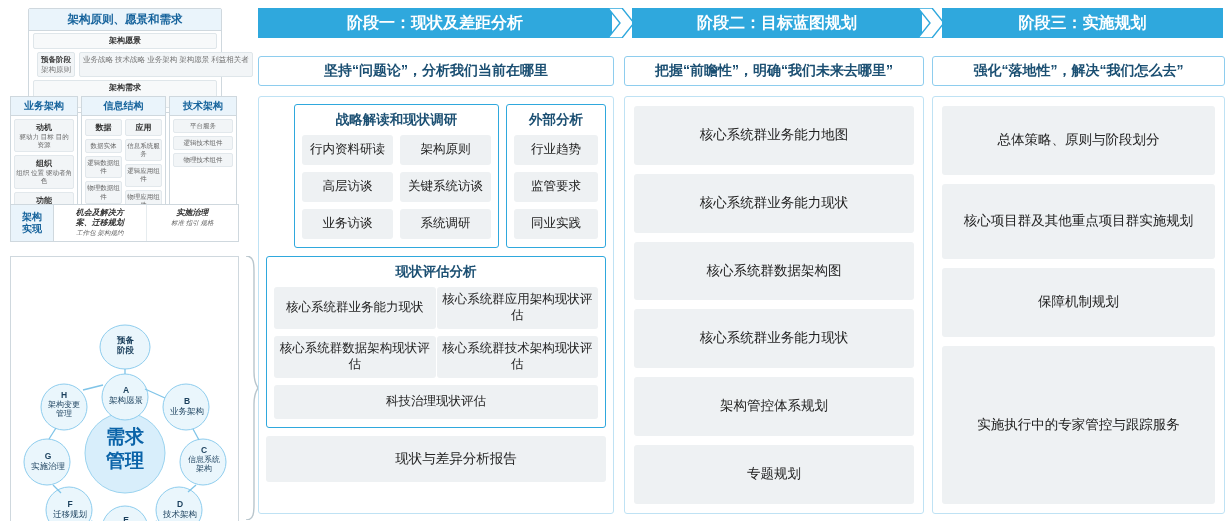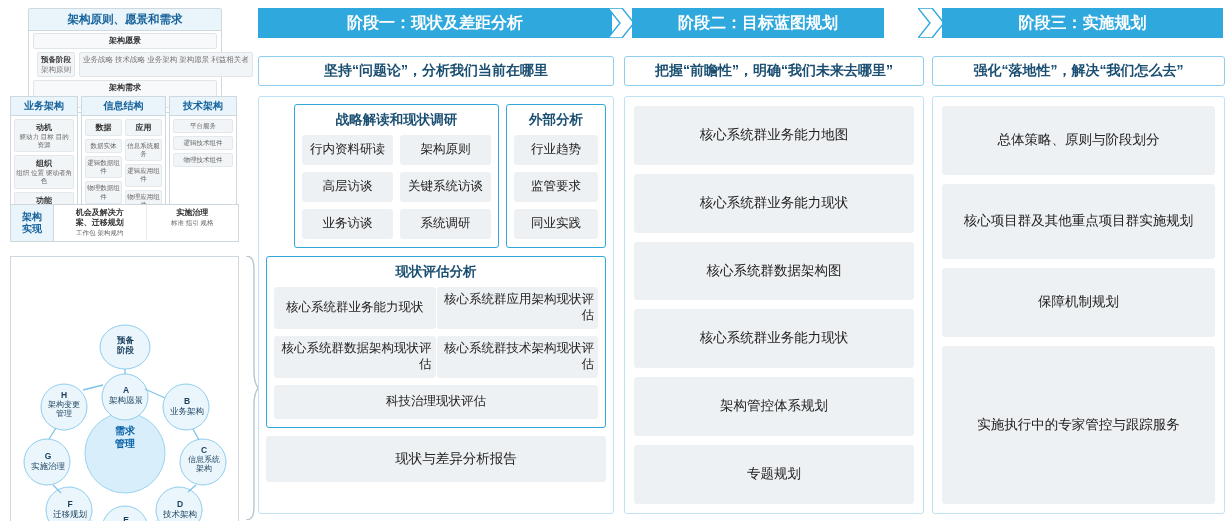--- a/index.html
+++ b/index.html
@@ -28,54 +28,54 @@
   .cell{background:#f2f5f7;border:1px solid #e2e8ec;border-radius:2px;text-align:center;padding:2px 1px;}
   .cellT{font-size:8px;font-weight:bold;color:#333;}
   .cellS{font-size:6.5px;color:#666;line-height:1.25;}
   .twoCell{display:flex;gap:3px;}
   .twoCell > div{flex:1;}
 
   
   .realize{position:absolute;left:4px;top:196px;width:227px;border:1px solid #cfd8de;display:flex;background:#fff;}
   .realizeL{width:42px;background:#eaf4fb;color:#16639c;font-weight:bold;font-size:10px;display:flex;align-items:center;justify-content:center;text-align:center;line-height:1.2;border-right:1px solid #cfd8de;}
   .realizeR{flex:1;display:flex;}
-  .rcell{flex:1;padding:3px 16px;text-align:center;border-right:1px solid #e6ecef;}
+  .rcell{flex:1;padding:3px 16px;text-align:center;border-right:1px solid #e6ecef;font-style:italic;}
   .rcell:last-child{border-right:none;}
   .rcellT{font-size:8px;font-weight:bold;color:#333;line-height:1.25;}
   .rcellS{font-size:6.5px;color:#666;margin-top:1px;}
 
   
   .wheel{position:absolute;left:4px;top:248px;width:227px;height:264px;border:1px solid #cfd8de;background:#fff;}
   .wsvg{position:absolute;left:0;top:0;}
   .wlabel{position:absolute;text-align:center;font-size:8.5px;line-height:1.2;color:#1a3f5c;}
   .wlabel b{display:block;font-size:8.5px;}
-  .wcenter{position:absolute;left:78px;top:168px;width:72px;text-align:center;font-size:10px;font-weight:bold;color:#0a63a8;line-height:1.25;}
+  .wcenter{position:absolute;left:78px;top:168px;width:72px;text-align:center;font-size:19px;font-weight:bold;color:#0a63a8;line-height:1.25;}
 
   
   .bracket{position:absolute;left:239px;top:248px;width:14px;height:264px;}
 
   
   .phaseHead{position:absolute;top:8px;height:30px;color:#fff;font-weight:bold;font-size:16px;display:flex;align-items:center;justify-content:center;}
   .ph1{left:258px;width:354px;background:#2fa8dd;}
-  .ph2{left:632px;width:252px;background:#2fa8dd;}
+  .ph2{left:632px;width:290px;background:#2fa8dd;}
   .ph3{left:942px;width:281px;background:#2fa8dd;}
   .arrowA{position:absolute;top:8px;width:26px;height:30px;}
   .arrowA svg{display:block;}
 
   .phaseSub{position:absolute;top:56px;height:28px;border:1px solid #8ecdee;border-radius:3px;background:#fff;display:flex;align-items:center;justify-content:center;font-size:14px;font-weight:bold;color:#1b4f72;}
   .ps1{left:258px;width:354px;}
   .ps2{left:624px;width:298px;}
   .ps3{left:932px;width:291px;}
 
   
   .p1{position:absolute;left:258px;top:96px;width:354px;height:416px;border:1px solid #bfe2f4;border-radius:3px;background:#fff;}
   .p1inner{position:absolute;left:7px;top:7px;width:340px;}
   .blueBox{border:1px solid #2fa8dd;border-radius:3px;background:#fff;padding:6px 7px 8px;}
   .blueTitle{text-align:center;font-size:13.5px;font-weight:bold;color:#1b4f72;margin-bottom:6px;}
-  .gcell{background:#eef1f3;border-radius:3px;text-align:right;font-size:12.5px;color:#222;display:flex;align-items:center;justify-content:center;line-height:1.25;}
+  .gcell{background:#eef1f3;border-radius:3px;text-align:center;font-size:12.5px;color:#222;display:flex;align-items:center;justify-content:center;line-height:1.25;}
   .sec1{display:flex;gap:7px;margin-left:28px;}
   .sec1L{width:220px;}
   .sec1R{width:98px;}
   .grid2{display:flex;flex-direction:column;gap:7px;}
   .grid2 .r{display:flex;gap:7px;}
   .grid2 .r .gcell{flex:1;height:30px;}
   .colcells{display:flex;flex-direction:column;gap:7px;}
   .colcells .gcell{height:30px;}
   .sec2{margin-top:8px;}
   .sec2 .r{display:flex;gap:1px;margin-bottom:7px;}

